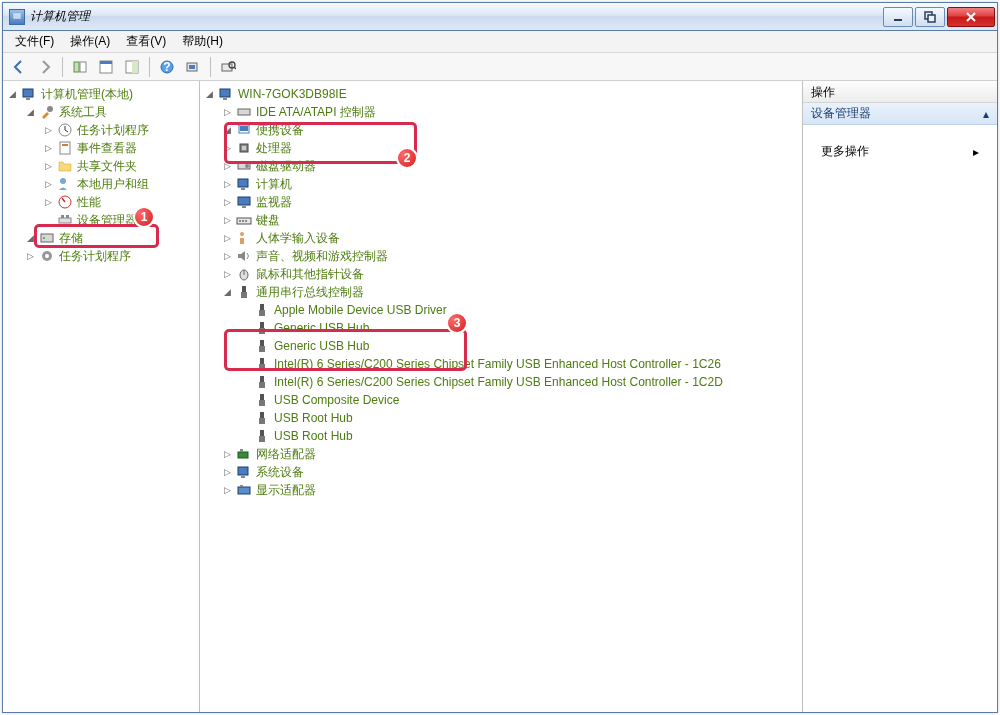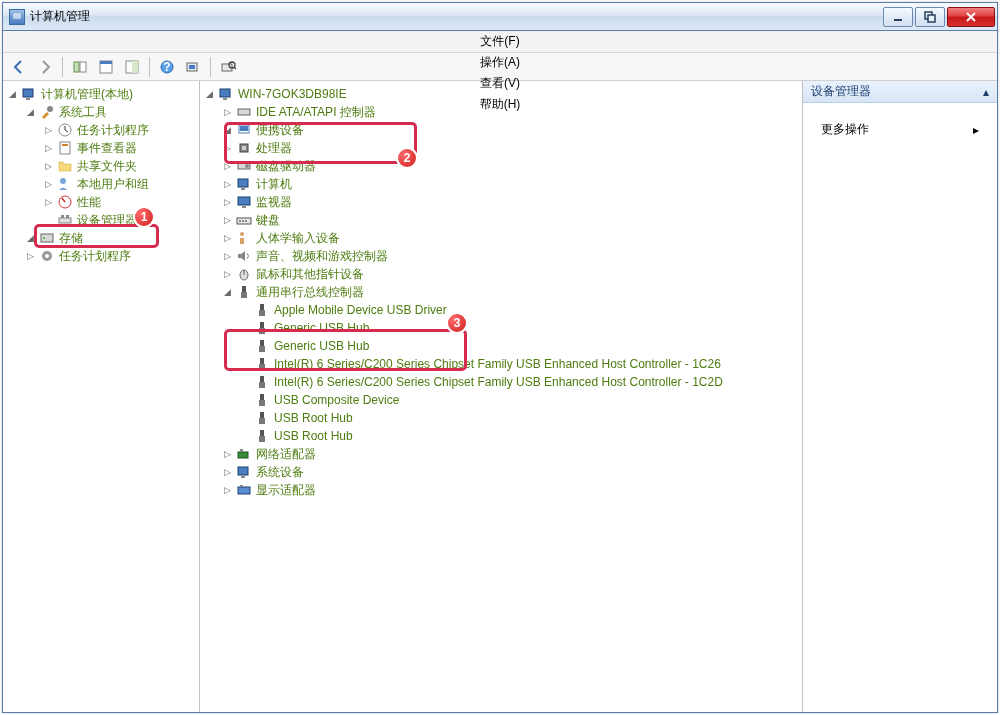--- a/index.html
+++ b/index.html
@@ -1,25 +1,25 @@
 <!DOCTYPE html>
 <html><head>
 <meta charset="utf-8">
 <style>
 * { box-sizing: border-box; margin: 0; padding: 0; font-family: "Microsoft YaHei", "SimSun", Tahoma, sans-serif; font-size: 12px; }
 body { background: #fff; width: 1000px; height: 715px; overflow: hidden; position: relative; }
 .window { width: 996px; height: 711px; border: 1px solid #5a7ca8; position: relative; background: #fff; margin: 2px; box-shadow: 0 0 3px rgba(0,0,0,0.2); }
 .titlebar { height: 28px; background: linear-gradient(#f7fbff, #dce7f5 45%, #cbdaee 50%, #dfe9f6); display: flex; align-items: center; padding: 0 2px 0 6px; border-bottom: 1px solid #5a7ca8; position: relative; }
 .titlebar .ticon { width: 16px; height: 16px; margin-right: 5px; background: linear-gradient(#9bc0e8,#4a7cc0); border:1px solid #3a6ca0; display:flex; align-items:center; justify-content:center; }
-.titlebar .title { color: #000; flex: 1; }
+.titlebar .title { color: #000; flex: 1; font-style: italic; }
 .winbtns { display: flex; gap: 0; }
 .winbtn { width: 30px; height: 20px; border: 1px solid #6b8bb0; background: linear-gradient(#f4f9ff,#d1dff0); display:flex; align-items:center; justify-content:center; border-radius: 2px; margin-left: 2px; }
 .winbtn.close { width: 48px; background: linear-gradient(#f08080,#e04040 45%,#c81818 50%,#d83030); border-color:#8a1010; }
 .winbtn svg { width: 12px; height: 12px; }
-.menubar { height: 22px; display: flex; align-items: center; padding: 0 4px; border-bottom: 1px solid #d6d6d6; background: #f3f3f3; flex-direction: column; }
+.menubar { height: 22px; display: flex; align-items: center; padding: 0 4px; border-bottom: 1px solid #d6d6d6; background: #f3f3f3; }
 .menuitem { padding: 2px 8px; color: #000; }
 .toolbar { height: 28px; display: flex; align-items: center; padding: 0 4px; background: #f7f7f7; border-bottom: 1px solid #d0d0d0; gap: 2px; }
 .tbtn { width: 24px; height: 24px; display:flex; align-items:center; justify-content:center; border: 1px solid transparent; }
 .tsep { width: 1px; height: 20px; background: #c0c0c0; margin: 0 3px; }
 .content { display: flex; height: calc(100% - 78px); }
 .leftpane { width: 197px; border-right: 1px solid #c0c0c0; padding: 4px 2px; overflow: auto; }
 .midpane { flex: 1; border-right: 1px solid #c0c0c0; padding: 4px 2px; overflow: auto; position: relative; }
 .rightpane { width: 194px; display:flex; flex-direction:column; }
 .rightpane .rh { height: 22px; background: linear-gradient(#fdfdfd,#ececec); border-bottom: 1px solid #d4d4d4; padding: 3px 8px; color:#000; }
 .rightpane .rsec { height: 22px; background: linear-gradient(#eaf2fc,#d6e5f7); border-bottom: 1px solid #bcd0e8; padding: 3px 8px; color:#1a3e6e; display:flex; justify-content:space-between; align-items:center;}
@@ -542,20 +542,21 @@
                   </span>
                   <span class="nlabel">显示适配器</span>
                 </div>
               </li>
           </ul>
         </li>
       </ul>
     </div>
 
     <div class="rightpane">
+      <div class="rh">操作</div>
       <div class="rsec">
         <span>设备管理器</span>
         <span>▴</span>
       </div>
       <div class="ritem">
         <span>更多操作</span>
         <span>▸</span>
       </div>
     </div>
 

